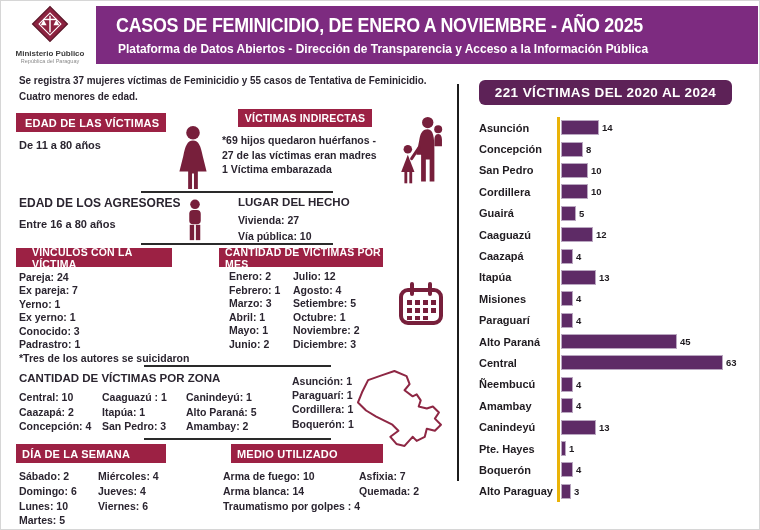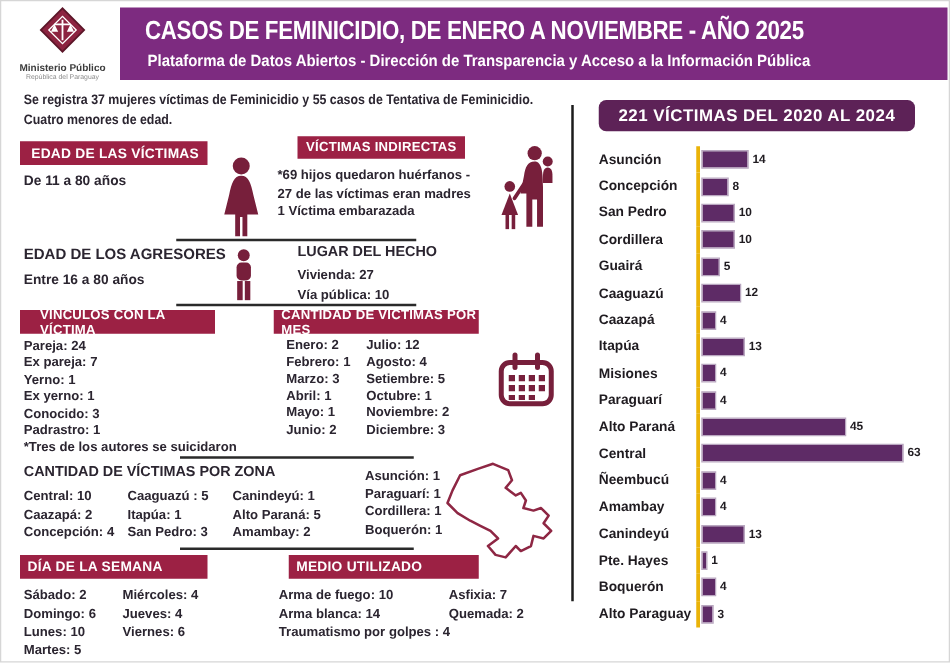--- a/index.html
+++ b/index.html
@@ -185,21 +185,21 @@
 
   <div class="hline" style="left:143px; top:364px; width:187px;"></div>
 
   <div class="txt" style="left:18px; top:371px; font-size:11.5px;">CANTIDAD DE VÍCTIMAS POR ZONA</div>
   <div class="list" style="left:18px; top:389px; line-height:14.5px;">
       <div class="li">Central: 10</div>
       <div class="li">Caazapá: 2</div>
       <div class="li">Concepción: 4</div>
     </div>
   <div class="list" style="left:101px; top:389px; line-height:14.5px;">
-      <div class="li">Caaguazú : 5</div>
+      <div class="li">Caaguazú : 1</div>
       <div class="li">Itapúa: 1</div>
       <div class="li">San Pedro: 3</div>
     </div>
   <div class="list" style="left:185px; top:389px; line-height:14.5px;">
       <div class="li">Canindeyú: 1</div>
       <div class="li">Alto Paraná: 5</div>
       <div class="li">Amambay: 2</div>
     </div>
   <div class="list" style="left:268px; top:373px; line-height:14.2px;margin-left:23px;">
       <div class="li">Asunción: 1</div>

